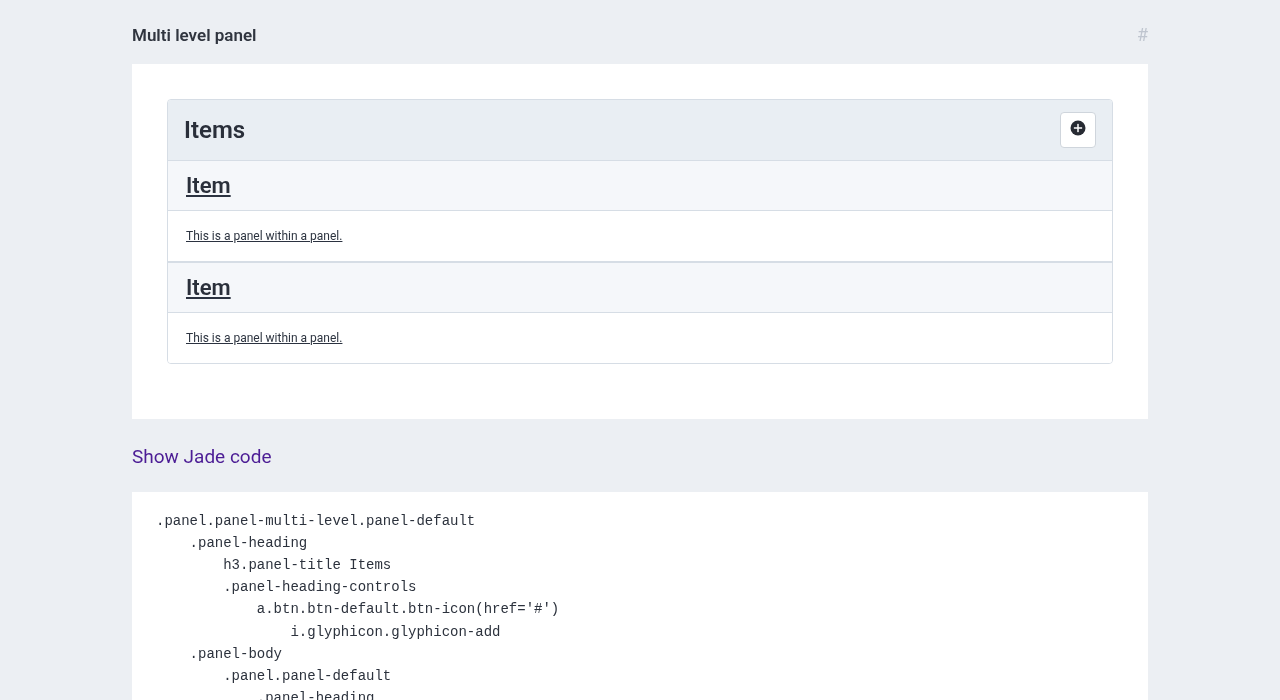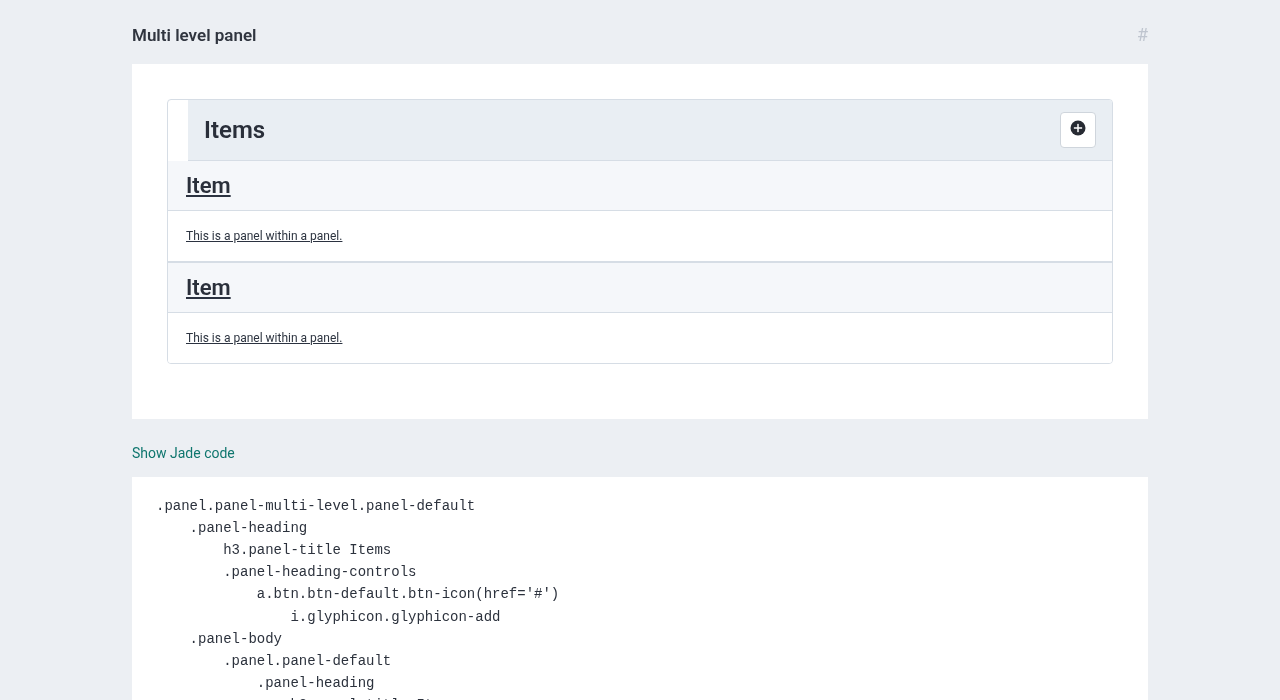--- a/index.html
+++ b/index.html
@@ -40,21 +40,20 @@
     border-radius: 4px;
     overflow: hidden;
   }
   .panel-heading {
     background: #e9eef3;
     border-bottom: 1px solid #d6dde5;
     display: flex;
     justify-content: space-between;
     align-items: center;
     padding: 12px 16px;
-    margin-left: 20px;
   }
   .panel-title-main {
     font-size: 24px;
     font-weight: 600;
     color: #2a2f3a;
   }
   .btn-icon {
     width: 36px;
     height: 36px;
     border: 1px solid #cfd5dc;
@@ -87,23 +86,23 @@
   }
   .inner-body {
     padding: 18px 18px;
     font-size: 12px;
     color: #2d3440;
     border-bottom: 1px solid #d6dde5;
   }
   .inner-body.last { border-bottom: none; }
   .show-code {
     margin-top: 26px;
-    margin-bottom: 16px;
-    font-size: 14px;
-    color: #0f766e;
+    margin-bottom: 24px;
+    font-size: 19px;
+    color: #4c1d95;
     cursor: pointer;
   }
   .code-card {
     background: #fff;
     padding: 18px 24px 24px 24px;
   }
   pre {
     font-family: "SFMono-Regular", Menlo, Consolas, "Liberation Mono", monospace;
     font-size: 14px;
     line-height: 1.58;

